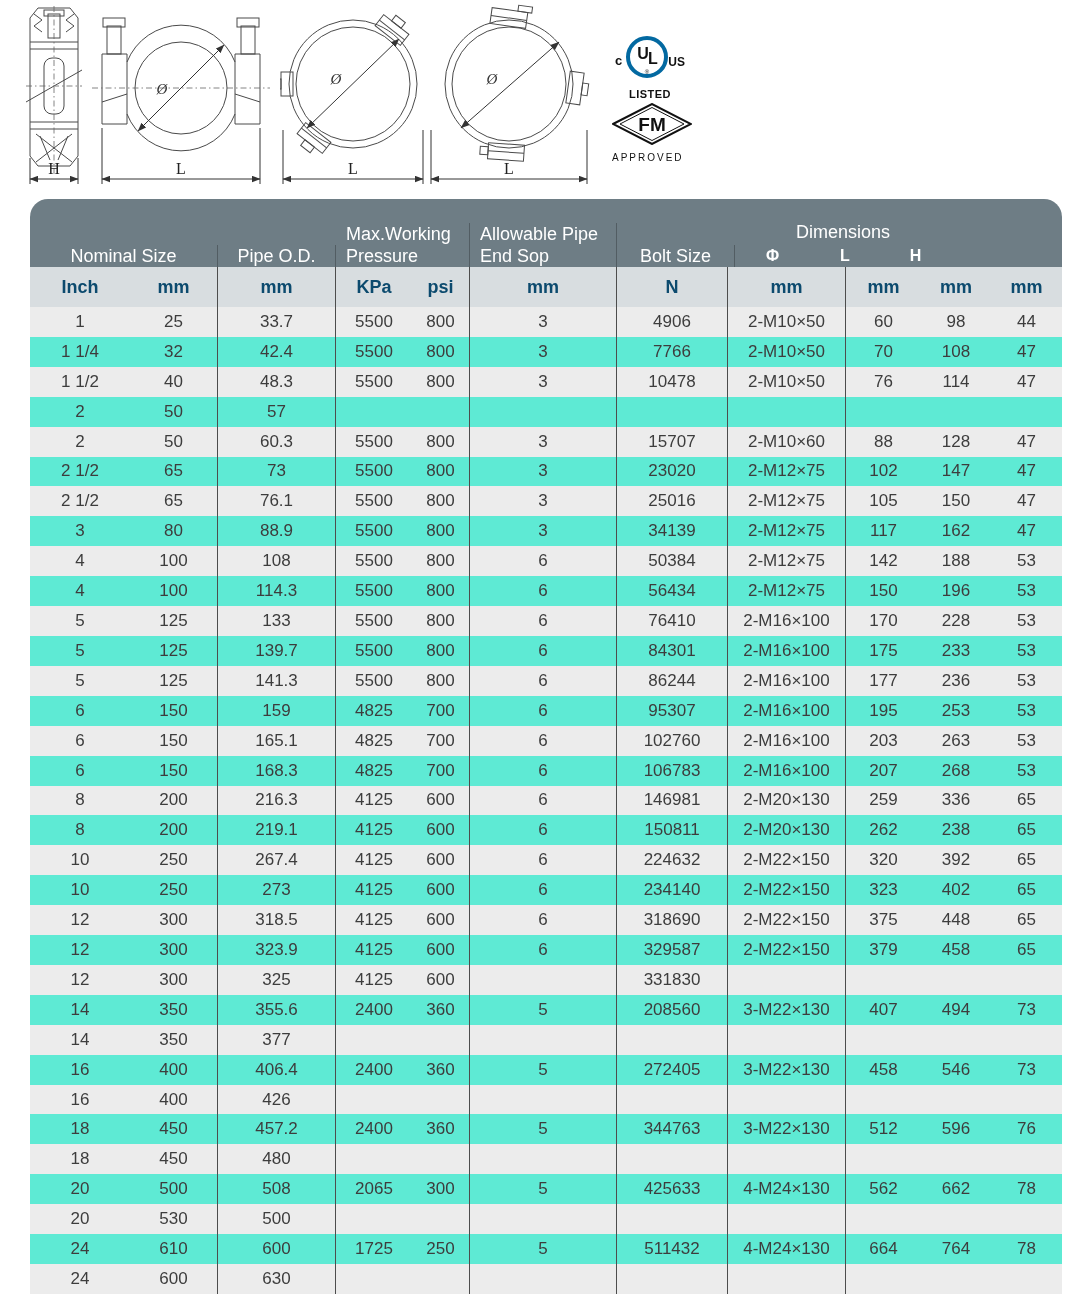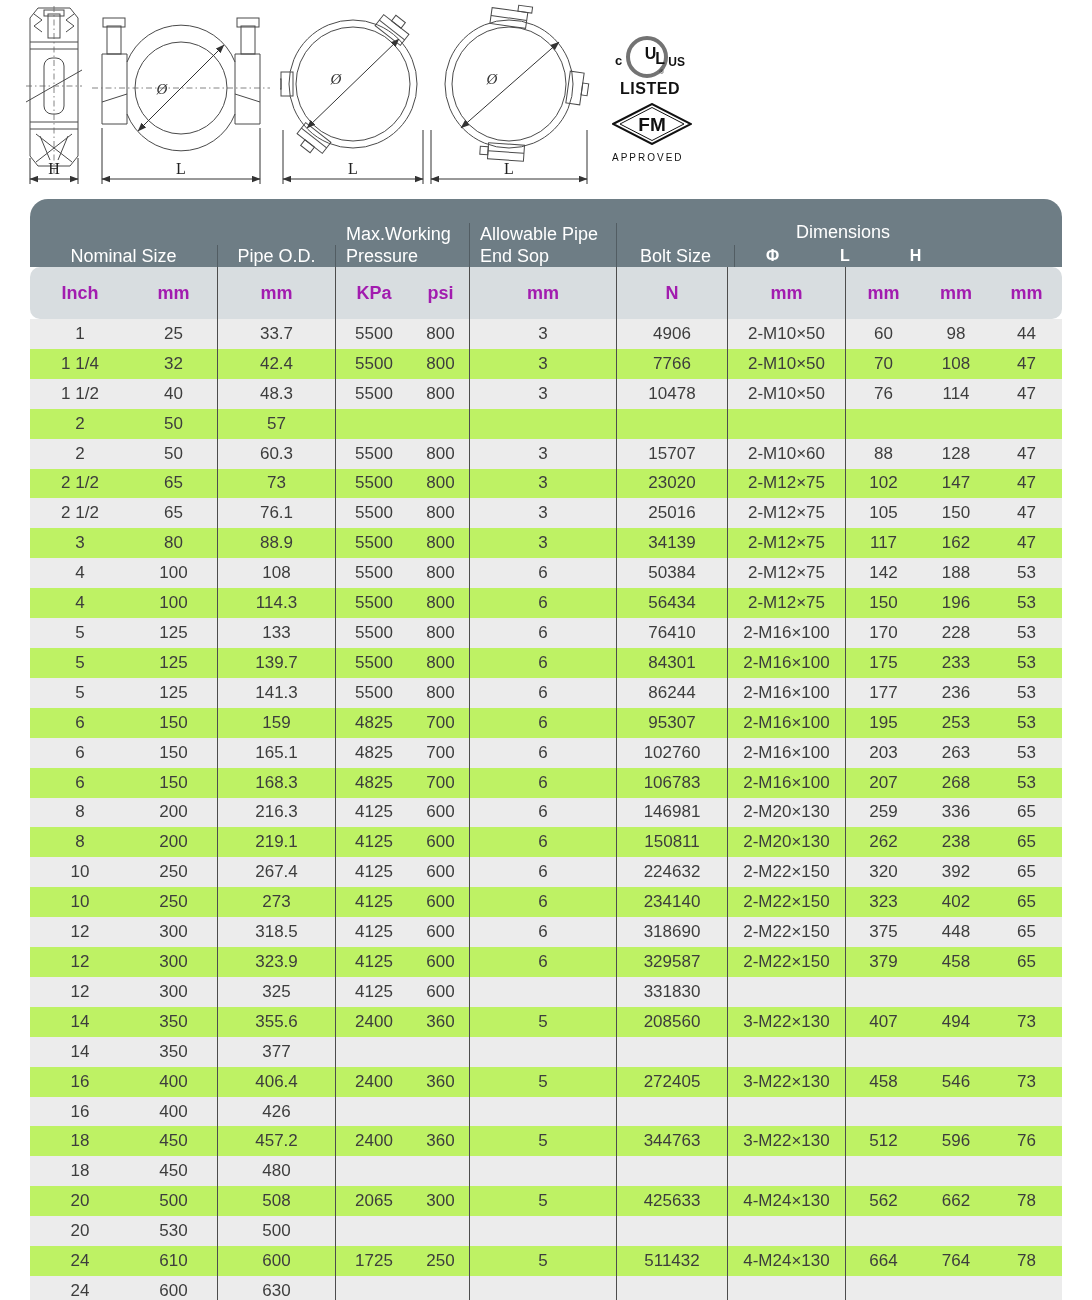--- a/index.html
+++ b/index.html
@@ -21,54 +21,54 @@
   .dwg-stroke{stroke:var(--line);stroke-width:1;fill:none;}
   .dim-line{stroke:#333;stroke-width:1;fill:none;}
   .dim-text{font-family:"Liberation Serif",serif;font-size:16px;fill:#222;}
   .dia-text{font-family:"Liberation Serif",serif;font-style:italic;font-size:15px;fill:#333;}
   .center-line{stroke:#666;stroke-width:0.8;stroke-dasharray:6 3 1.5 3;fill:none;}
 
   
   .ul-logo{position:absolute;left:615px;top:36px;width:70px;color:#111;}
   .ul-row{position:relative;height:44px;}
   .ul-c{position:absolute;left:0;top:17px;font-weight:bold;font-size:13px;}
-  .ul-circle{position:absolute;left:11px;top:0;width:34px;height:34px;border:4px solid #737373;
-    border-radius:50%;text-align:right;}
+  .ul-circle{position:absolute;left:11px;top:0;width:34px;height:34px;border:4px solid #0369a1;
+    border-radius:50%;text-align:center;}
   .ul-mark{font-weight:bold;font-size:16px;letter-spacing:-1px;line-height:34px;}
   .ul-mark .u{position:relative;top:-3px;}
   .ul-mark .l{position:relative;top:2px;}
   .ul-reg{position:absolute;left:0;right:0;bottom:-1px;font-size:6px;line-height:6px;}
   .ul-us{position:absolute;right:0;top:19px;font-weight:bold;font-size:12px;}
-  .ul-listed{margin-top:0;text-align:center;font-weight:bold;font-size:16px;letter-spacing:0.5px;}
+  .ul-listed{margin-top:8px;text-align:center;font-weight:bold;font-size:11px;letter-spacing:0.5px;}
 
   
   .fm-logo{position:absolute;left:612px;top:103px;width:80px;color:#111;}
   .fm-caption{margin-top:3px;text-align:left;font-weight:normal;font-size:10px;letter-spacing:2px;}
   .fm-text{font-family:"Liberation Sans",sans-serif;font-weight:bold;font-size:19px;fill:#111;}
 
   
   .spec-table{position:absolute;left:30px;top:199px;width:1032px;}
   .thead{display:flex;height:68px;background:var(--header-bg);
     border-radius:18px 18px 0 0;color:#fff;font-size:18px;align-items:flex-end;}
   .hgroup{box-sizing:border-box;display:flex;flex-direction:column;justify-content:center;
     align-items:center;text-align:center;border-right:1px solid rgba(0,0,0,0.25);line-height:22px;}
   .hgroup:last-child{border-right:none;}
   .hgroup.left-al{align-items:flex-start;text-align:left;padding-left:10px;}
   .g0{width:188px;} .g1{width:118px;} .g2{width:134px;} .g3{width:147px;}
   .g4{width:111px;} .g5{width:118px;} .g6{width:216px;}
   .dim-sub{display:flex;width:100%;font-weight:bold;font-size:16px;margin-top:2px;}
   .dim-sub span{text-align:center;}
   .ds0{width:75px;} .ds1{width:70px;} .ds2{width:71px;}
 
-  .units-row{display:flex;height:52px;background:var(--units-bg);
-    font-weight:bold;font-size:18px;color:#a21caf;border-radius:10px;}
+  .units-row{display:flex;height:40px;background:var(--units-bg);
+    font-weight:bold;font-size:18px;color:#0c4a6e;}
   .tbody{display:flex;flex-direction:column;height:987px;font-size:17px;color:var(--text);}
   .trow{display:flex;flex:1;}
   .trow.odd{background:var(--stripe);}
-  .trow.even{background:#bef264;}
+  .trow.even{background:#5eead4;}
   .tcell,.ucell{box-sizing:border-box;display:flex;align-items:center;justify-content:center;
     white-space:nowrap;overflow:hidden;}
   .c0{width:100px;} .c1{width:88px;} .c2{width:118px;} .c3{width:76px;} .c4{width:58px;}
   .c5{width:147px;} .c6{width:111px;} .c7{width:118px;} .c8{width:75px;} .c9{width:70px;} .c10{width:71px;}
   .b-r{border-right:1px solid var(--divider);}
 </style>
 </head>
 <body>
 
 <svg width="0" height="0" style="position:absolute" aria-hidden="true">

